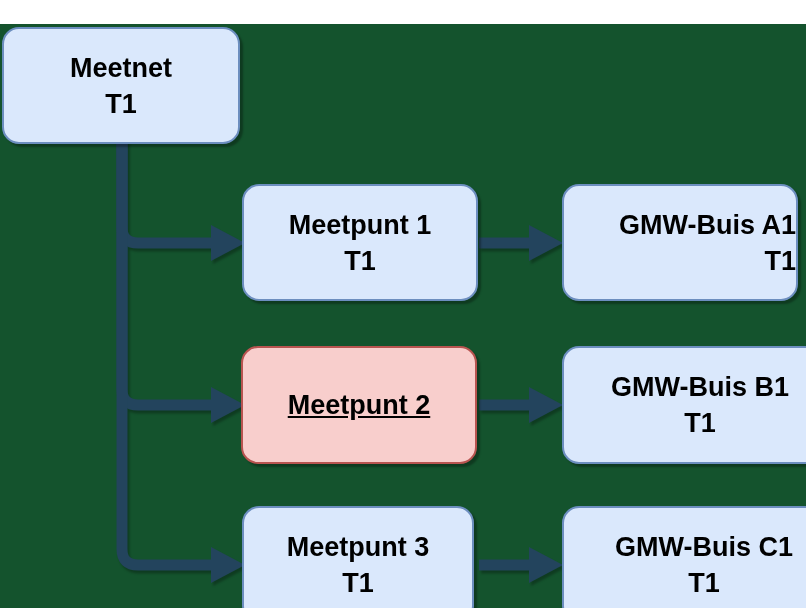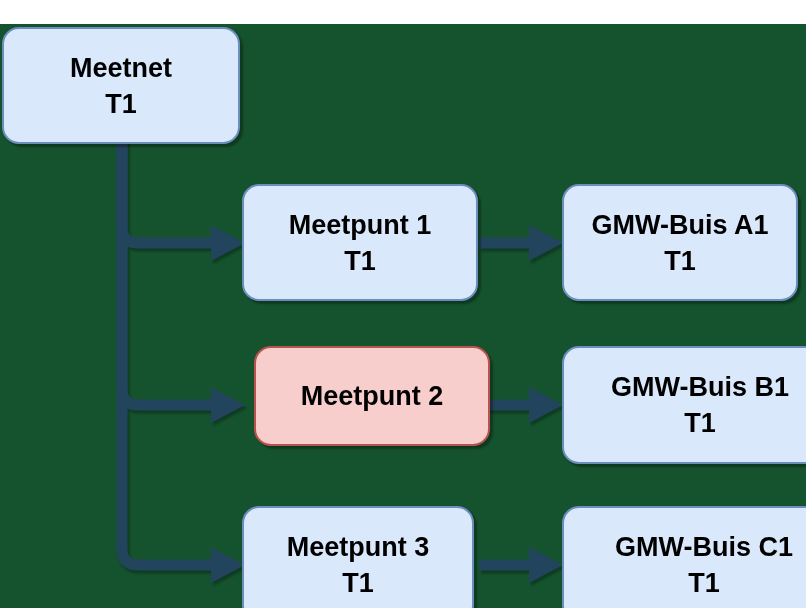--- a/index.html
+++ b/index.html
@@ -76,30 +76,30 @@
   <div class="node" style="left:2px; top:3px; width:238px; height:117px;">
     <span>Meetnet</span>
     <span>T1</span>
   </div>
 
   <div class="node" style="left:242px; top:160px; width:236px; height:117px;text-align:center;">
     <span>Meetpunt 1</span>
     <span>T1</span>
   </div>
 
-  <div class="node red" style="left:254px; top:322px; width:236px; height:100px;">
+  <div class="node red" style="left:241px; top:322px; width:236px; height:118px;text-decoration:underline;">
     <span>Meetpunt 2</span>
   </div>
 
   <div class="node" style="left:242px; top:482px; width:232px; height:117px;">
     <span>Meetpunt 3</span>
     <span>T1</span>
   </div>
 
-  <div class="node" style="left:562px; top:160px; width:236px; height:117px;">
+  <div class="node" style="left:562px; top:160px; width:236px; height:117px;align-items:flex-end;">
     <span>GMW-Buis A1</span>
     <span>T1</span>
   </div>
 
   <div class="node" style="left:562px; top:322px; width:276px; height:118px;">
     <span>GMW-Buis B1</span>
     <span>T1</span>
   </div>
 
   <div class="node" style="left:562px; top:482px; width:284px; height:117px;">

